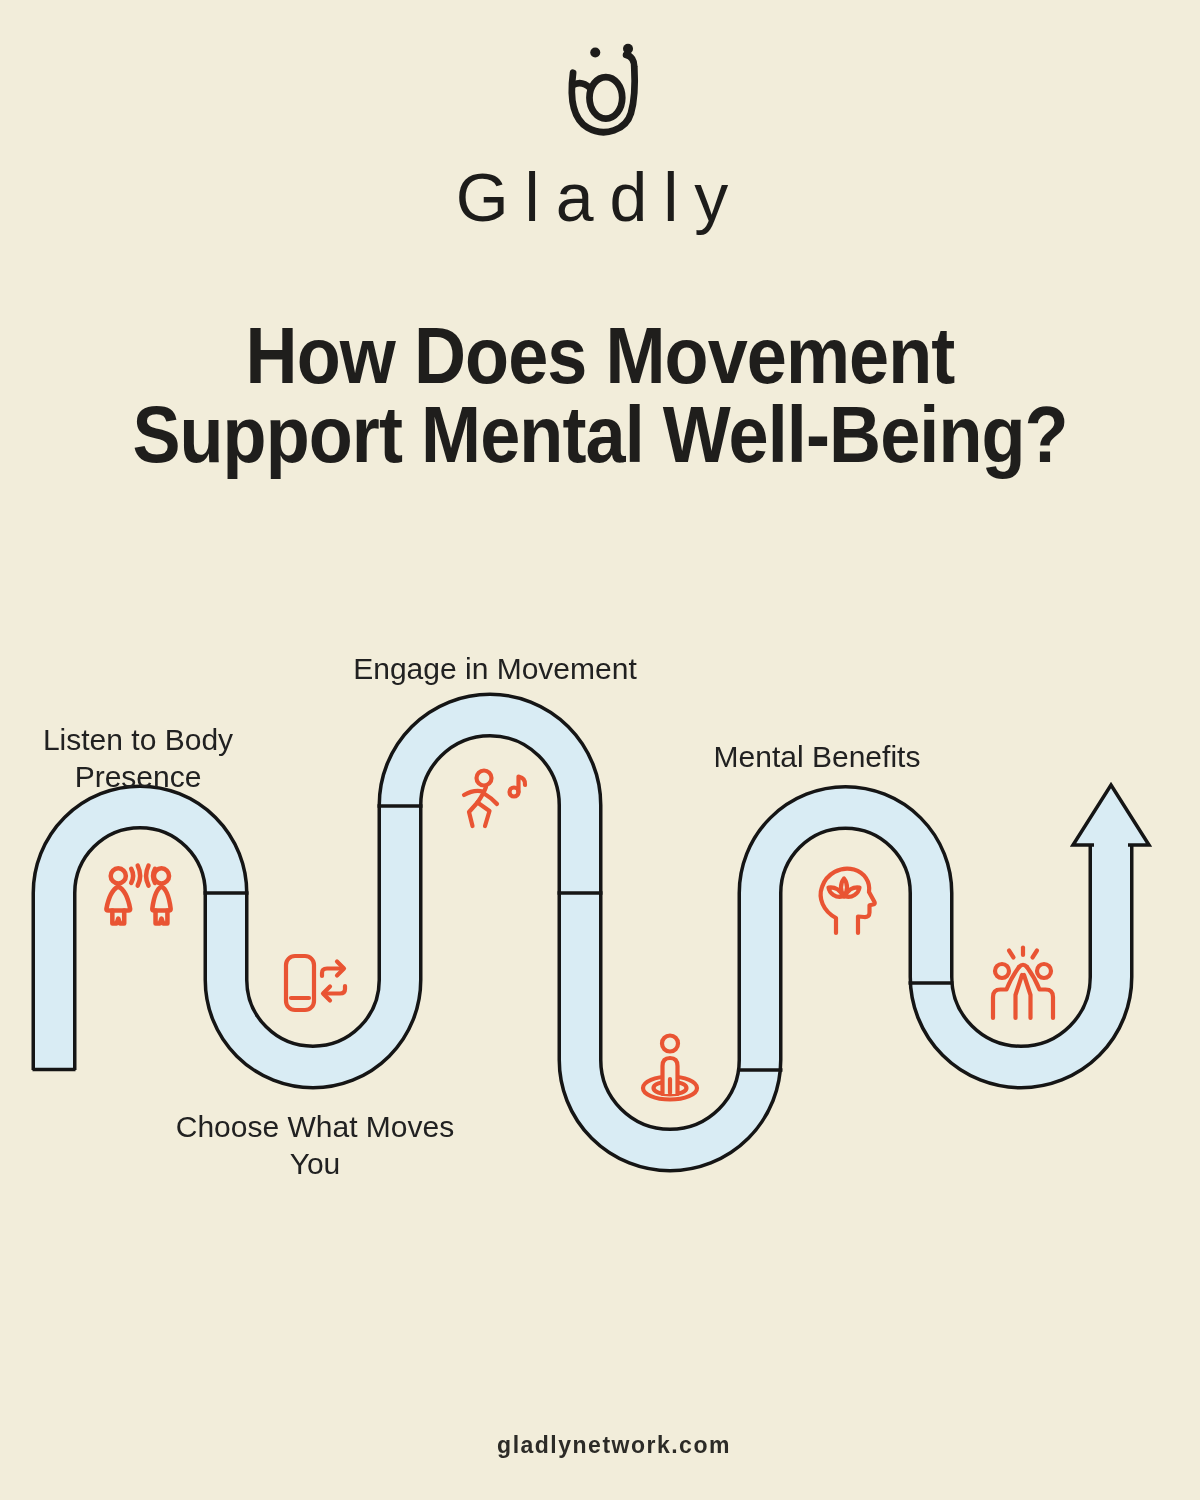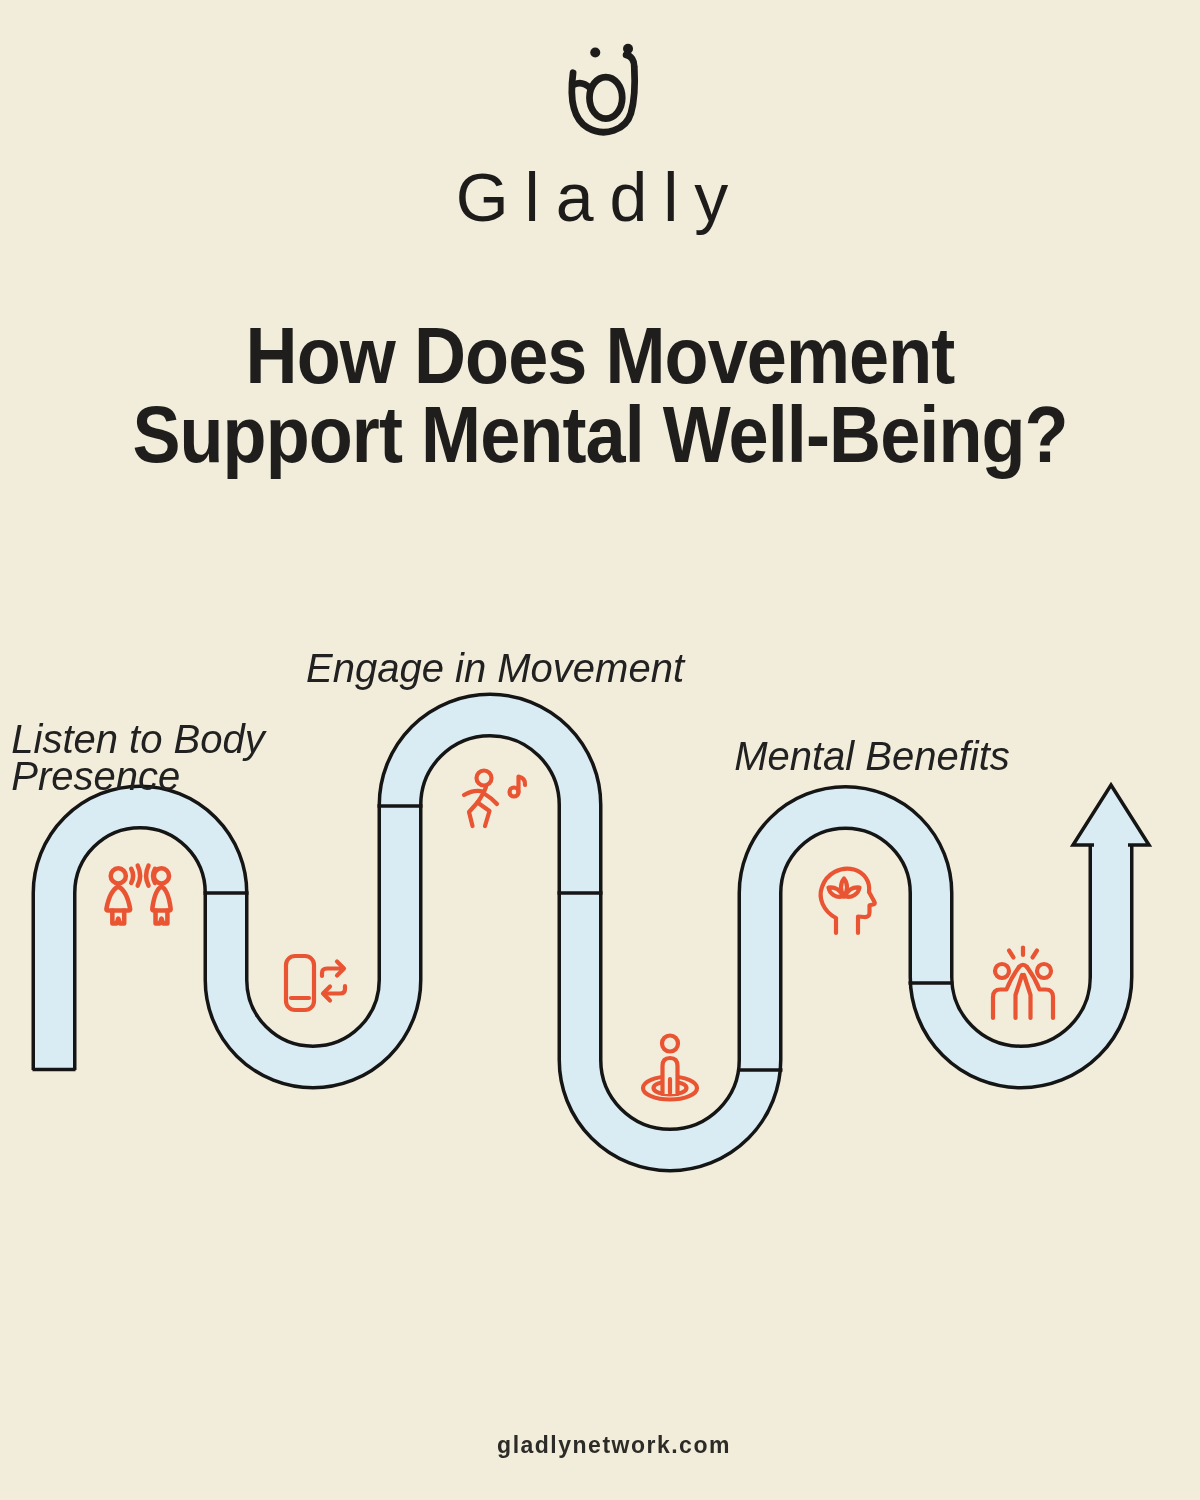--- a/index.html
+++ b/index.html
@@ -36,22 +36,22 @@
   .band-outline{fill:none;stroke:var(--outline-ink);stroke-width:45;}
   .band-fill{fill:none;stroke:var(--path-fill);stroke-width:38;}
   .divider{stroke:var(--outline-ink);stroke-width:3.5;}
   .arrow-head{fill:var(--path-fill);stroke:var(--outline-ink);stroke-width:3.5;stroke-linejoin:miter;}
   .erase{fill:var(--path-fill);stroke:none;}
   .icon{stroke:var(--accent);stroke-width:4.2;fill:none;stroke-linecap:round;stroke-linejoin:round;}
   .icon .bgfill{fill:var(--bg);}
 
   
   .step-label{
-    position:absolute;transform:translateX(-50%);
-    font-size:40px;line-height:37px;color:var(--label-ink);white-space:nowrap;font-style:italic;
+    position:absolute;transform:translateX(-50%);text-align:center;
+    font-size:30px;line-height:37px;color:var(--label-ink);white-space:nowrap;
   }
 
   .footer{
     position:absolute;left:0;top:1432px;width:1200px;text-align:center;
     font-size:23px;font-weight:700;letter-spacing:1.5px;color:#2c2b27;padding-left:28px;
   }
 </style>
 </head>
 <body>
 
@@ -152,22 +152,24 @@
       <path d="M38,31 L31.5,51 V74"></path>
       <path d="M40,31 L46.5,51 V74"></path>
     </g>
   </svg>
 
   <div class="step-label" style="left:138px;top:700px;margin-top:21px;">
     <div>Listen to Body</div>
     <div>Presence</div>
   </div>
   <div class="step-label" style="left:315px;top:1108px;">
+    <div>Choose What Moves</div>
+    <div>You</div>
   </div>
   <div class="step-label" style="left:495px;top:650px;">
     <div>Engage in Movement</div>
   </div>
-  <div class="step-label" style="left:872px;top:738px;">
+  <div class="step-label" style="left:817px;top:738px;">
     <div>Mental Benefits</div>
   </div>
 
   <div class="footer">gladlynetwork.com</div>
 </div>
 
 </body></html>

